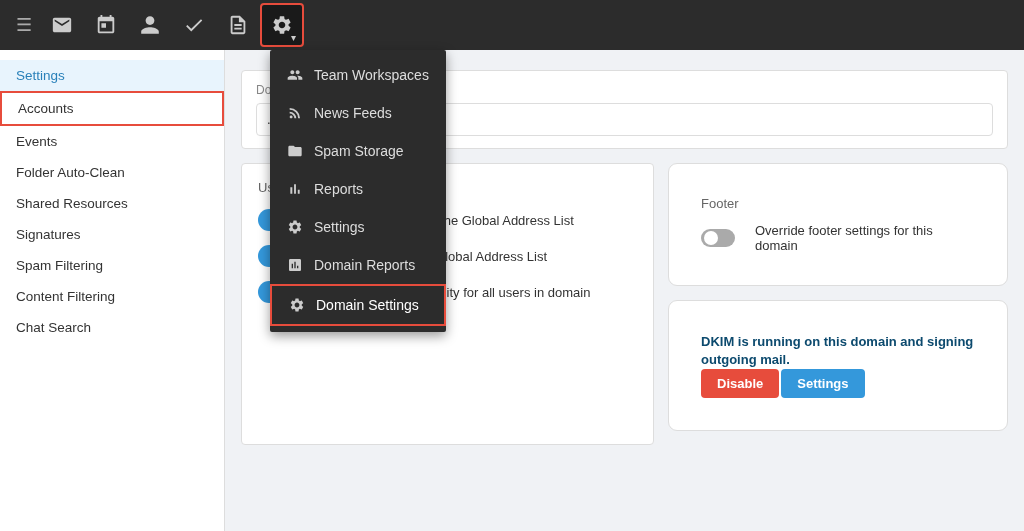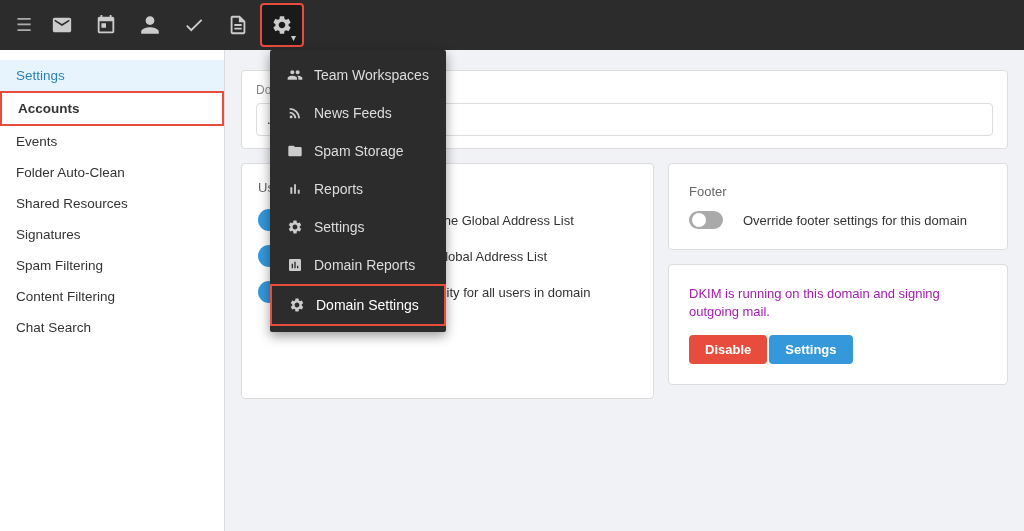--- a/index.html
+++ b/index.html
@@ -62,21 +62,20 @@
       font-size: 13.5px;
     }
     .sidebar-item.active {
       background: #e8f4fd;
       color: #2980b9;
     }
     .sidebar-item.bordered {
       border: 2px solid #e74c3c;
       color: #333;
       background: #fff;
-      font-weight: bold;
     }
 
     
     .main {
       flex: 1;
       padding: 16px;
       overflow: auto;
       position: relative;
     }
 
@@ -112,22 +111,22 @@
       display: flex;
       align-items: center;
       justify-content: center;
       font-size: 14px;
     }
 
     
     .card {
       background: #fff;
       border: 1px solid #ddd;
-      border-radius: 4px;
-      padding: 20px;
+      border-radius: 9px;
+      padding: 32px;
       margin-bottom: 14px;
     }
     .card-title {
       font-size: 13px;
       color: #666;
       margin-bottom: 12px;
     }
 
     .content-grid {
       display: grid;
@@ -189,23 +188,23 @@
     .footer-row {
       display: flex;
       align-items: center;
       gap: 20px;
       font-size: 13px;
     }
 
     
     .email-signing-text {
       font-size: 13px;
-      color: #a21caf;
-      margin-bottom: 14px;
+      color: #0c4a6e;
       line-height: 1.4;
+      font-weight: bold;
     }
     .btn {
       padding: 7px 16px;
       border: none;
       border-radius: 4px;
       cursor: pointer;
       font-size: 13px;
       font-weight: bold;
       color: #fff;
     }

